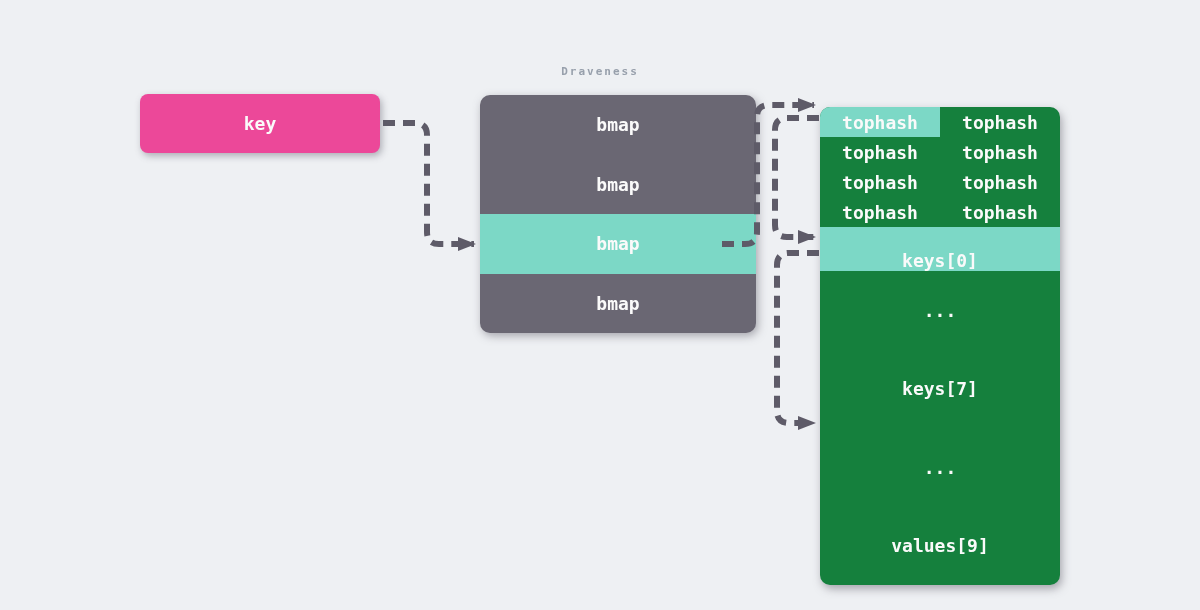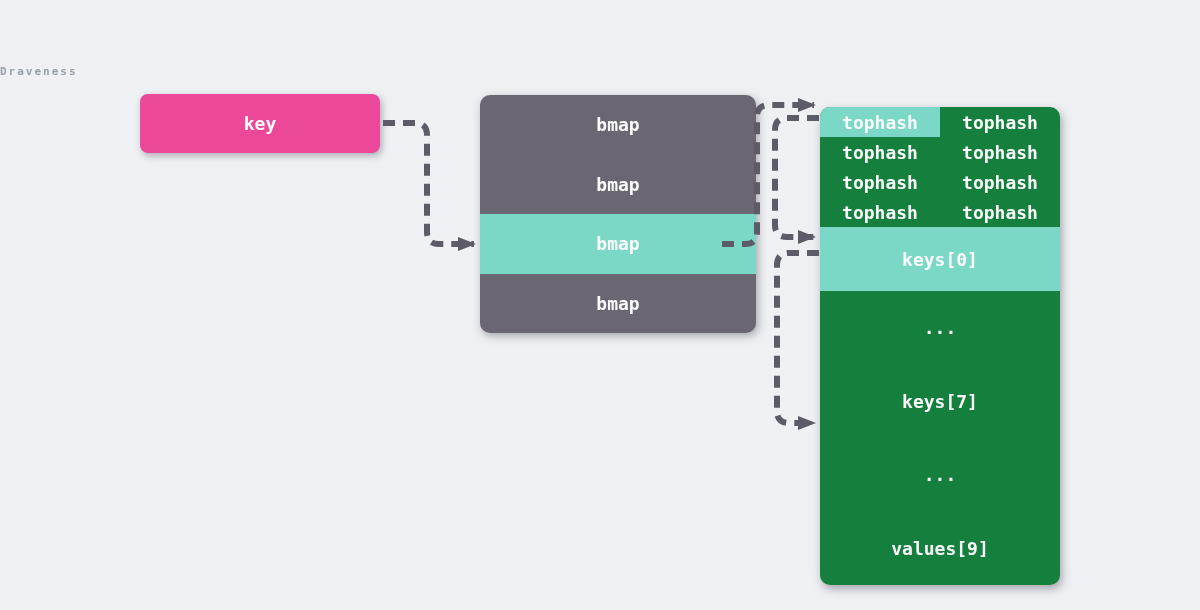--- a/index.html
+++ b/index.html
@@ -12,21 +12,21 @@
   .canvas { position: relative; width: 1200px; height: 610px; }
 
   
   .title {
     position: absolute; top: 29px; left: 0; width: 100%;
     text-align: center; font-size: 31px; font-weight: bold;
     letter-spacing: 1px; color: #56535f;
   }
   .subtitle {
     position: absolute; top: 65px; left: 0; width: 100%;
-    font-size: 11px; font-weight: bold;
+    text-align: center; font-size: 11px; font-weight: bold;
     letter-spacing: 2px; color: #98a0ac;
   }
 
   
   .node-label { color: #fafafa; font-size: 18px; font-weight: 600; }
 
   
   .key-box {
     position: absolute; left: 140px; top: 94px; width: 240px; height: 59px;
     background: #ec4899; border-radius: 8px;
@@ -54,22 +54,22 @@
   }
   .tophash-grid {
     display: grid; grid-template-columns: 1fr 1fr; grid-auto-rows: 30px;
     height: 120px; flex: none;
   }
   .th-cell {
     display: flex; align-items: center; justify-content: center;
     color: #fafafa; font-size: 18px; font-weight: 600;
   }
   .slot-row {
-    height: 64px; flex: none;
-    display: flex; align-items: center; justify-content: center;
+    height: 44px; flex: none;
+    display: flex; align-items: flex-end; justify-content: center;
   }
   .slot-rest {
     flex: 1; display: flex; flex-direction: column;
   }
   .slot-rest > div {
     flex: 1; display: flex; align-items: center; justify-content: center;
   }
 
   .teal { background: #7cd8c6; }
 

